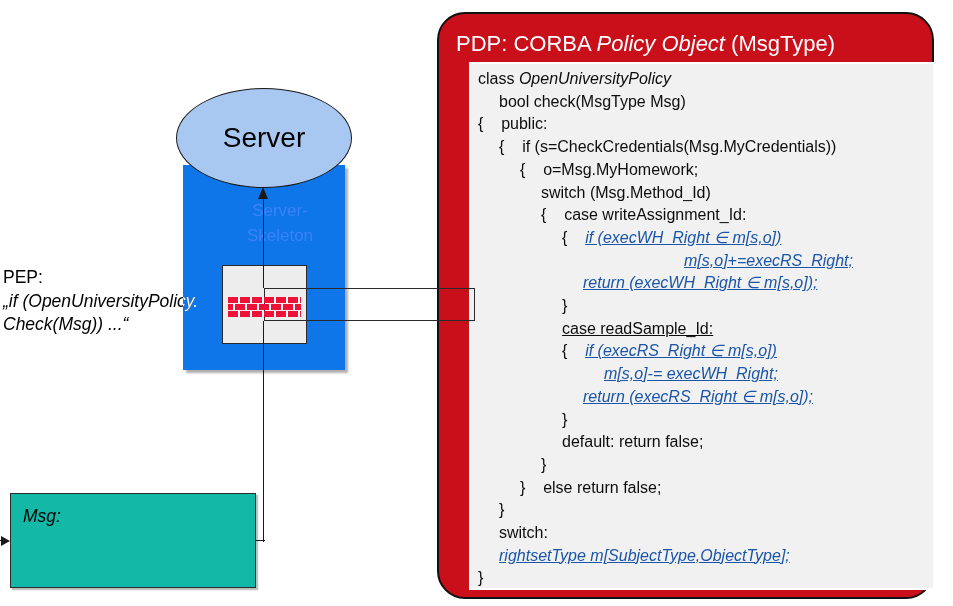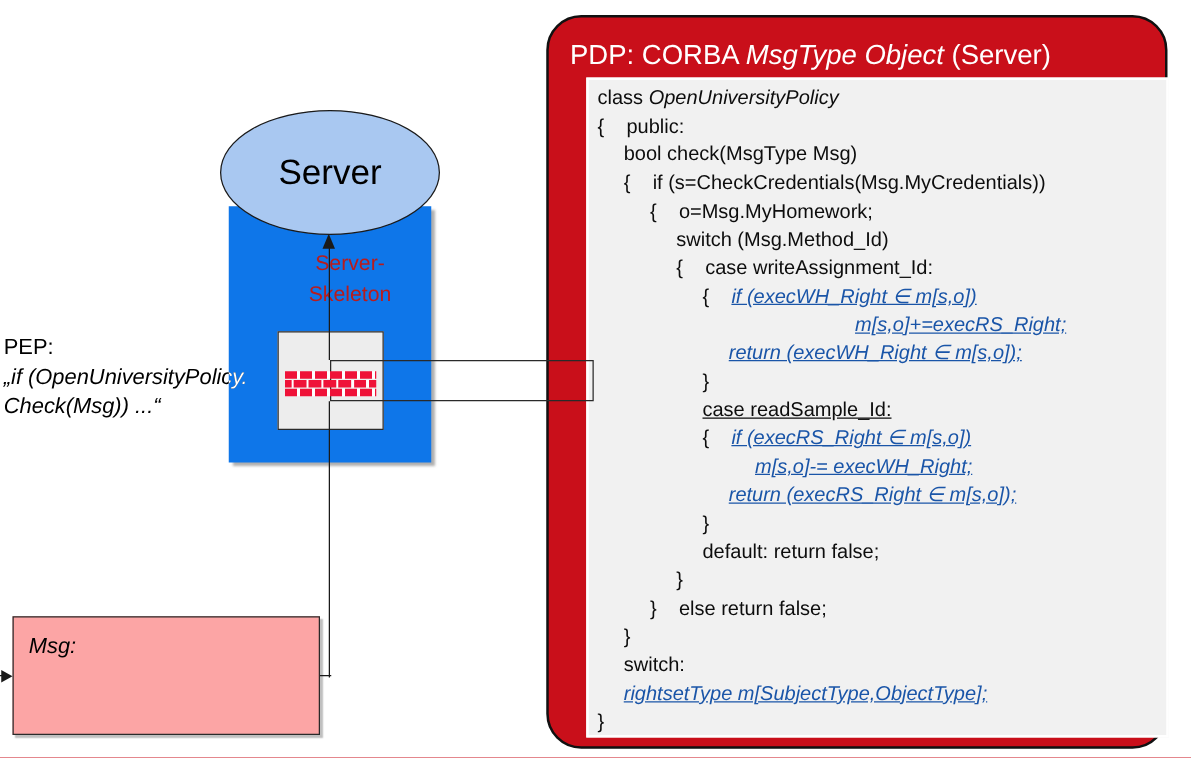--- a/index.html
+++ b/index.html
@@ -13,21 +13,21 @@
 
   
   .skeleton-box {
     left:183px; top:165px; width:162px; height:205px;
     background:var(--skeleton_blue);
     box-shadow:3px 3px 2px rgba(110,110,110,0.55);
     z-index:1;
   }
   .skeleton-label {
     left:183px; top:198px; width:194px; text-align:center;
-    color:#b91c1c; font-size:17px; line-height:25px; white-space:pre-line;
+    color:#3b82f6; font-size:17px; line-height:25px; white-space:pre-line;
     z-index:2;
   }
   .server-ellipse {
     left:176px; top:88px; width:176px; height:100px;
     background:var(--ellipse_blue);
     border:1.6px solid #1a1a1a; border-radius:50%;
     display:flex; align-items:center; justify-content:center;
     font-size:28px; z-index:5; box-sizing:border-box;
   }
 
@@ -76,21 +76,21 @@
   .pep .ital { font-style:italic; }
   .pep-line2-wrap { position:relative;text-align:right; }
   .pep-white {
     position:absolute; left:0; top:0; color:#fff;
     clip-path:inset(0 0 0 180px);
   }
 
   
   .msg-box {
     left:10px; top:493px; width:246px; height:95px;
-    background:#fca5a5; border:1.7px solid #2a2a2a; box-sizing:border-box;
+    background:#14b8a6; border:1.7px solid #2a2a2a; box-sizing:border-box;
     box-shadow:2px 2px 1px rgba(130,130,130,0.5);
     z-index:2; display:flex; padding:9px 12px 0 12px;
     font-style:italic; font-size:17.5px; line-height:26.5px;
   }
   .msg-label { width:50px; }
   .msg-field { white-space:nowrap; }
 
   
   .pdp-panel {
     left:437px; top:12px; width:497px; height:587px; box-sizing:border-box;
@@ -107,25 +107,25 @@
   }
   .code-line { line-height:22.7px; white-space:pre; }
   .seg-p { }
   .seg-i { font-style:italic; }
   .seg-b { font-style:italic; color:var(--code_blue);text-decoration:underline; }
 </style>
 </head>
 <body>
 
 <div class="abs pdp-panel"></div>
-<div class="abs pdp-title"><span class="seg-p">PDP: CORBA </span><span class="seg-i">MsgType Object</span><span class="seg-p"> (Server)</span></div>
+<div class="abs pdp-title"><span class="seg-p">PDP: CORBA </span><span class="seg-i">Policy Object</span><span class="seg-p"> (MsgType)</span></div>
 <div class="abs code-box">
     <div class="code-line" style="padding-left: 0px;"><span class="seg-p">class </span><span class="seg-i">OpenUniversityPolicy</span></div>
+    <div class="code-line" style="padding-left: 21px;"><span class="seg-p">bool check(MsgType Msg)</span></div>
     <div class="code-line" style="padding-left: 0px;"><span class="seg-p">{    public:</span></div>
-    <div class="code-line" style="padding-left: 21px;"><span class="seg-p">bool check(MsgType Msg)</span></div>
     <div class="code-line" style="padding-left: 21px;"><span class="seg-p">{    if (s=CheckCredentials(Msg.MyCredentials))</span></div>
     <div class="code-line" style="padding-left: 42px;"><span class="seg-p">{    o=Msg.MyHomework;</span></div>
     <div class="code-line" style="padding-left: 63px;"><span class="seg-p">switch (Msg.Method_Id)</span></div>
     <div class="code-line" style="padding-left: 63px;"><span class="seg-p">{    case writeAssignment_Id:</span></div>
     <div class="code-line" style="padding-left: 84px;"><span class="seg-p">{    </span><span class="seg-b">if (execWH_Right ∈ m[s,o])</span></div>
     <div class="code-line" style="padding-left: 126px; text-align: center;"><span class="seg-b">m[s,o]+=execRS_Right;</span></div>
     <div class="code-line" style="padding-left: 105px;"><span class="seg-b">return (execWH_Right ∈ m[s,o]);</span></div>
     <div class="code-line" style="padding-left: 84px;"><span class="seg-p">}</span></div>
     <div class="code-line" style="padding-left: 84px; text-decoration: underline;"><span class="seg-p">case readSample_Id:</span></div>
     <div class="code-line" style="padding-left: 84px;"><span class="seg-p">{    </span><span class="seg-b">if (execRS_Right ∈ m[s,o])</span></div>

